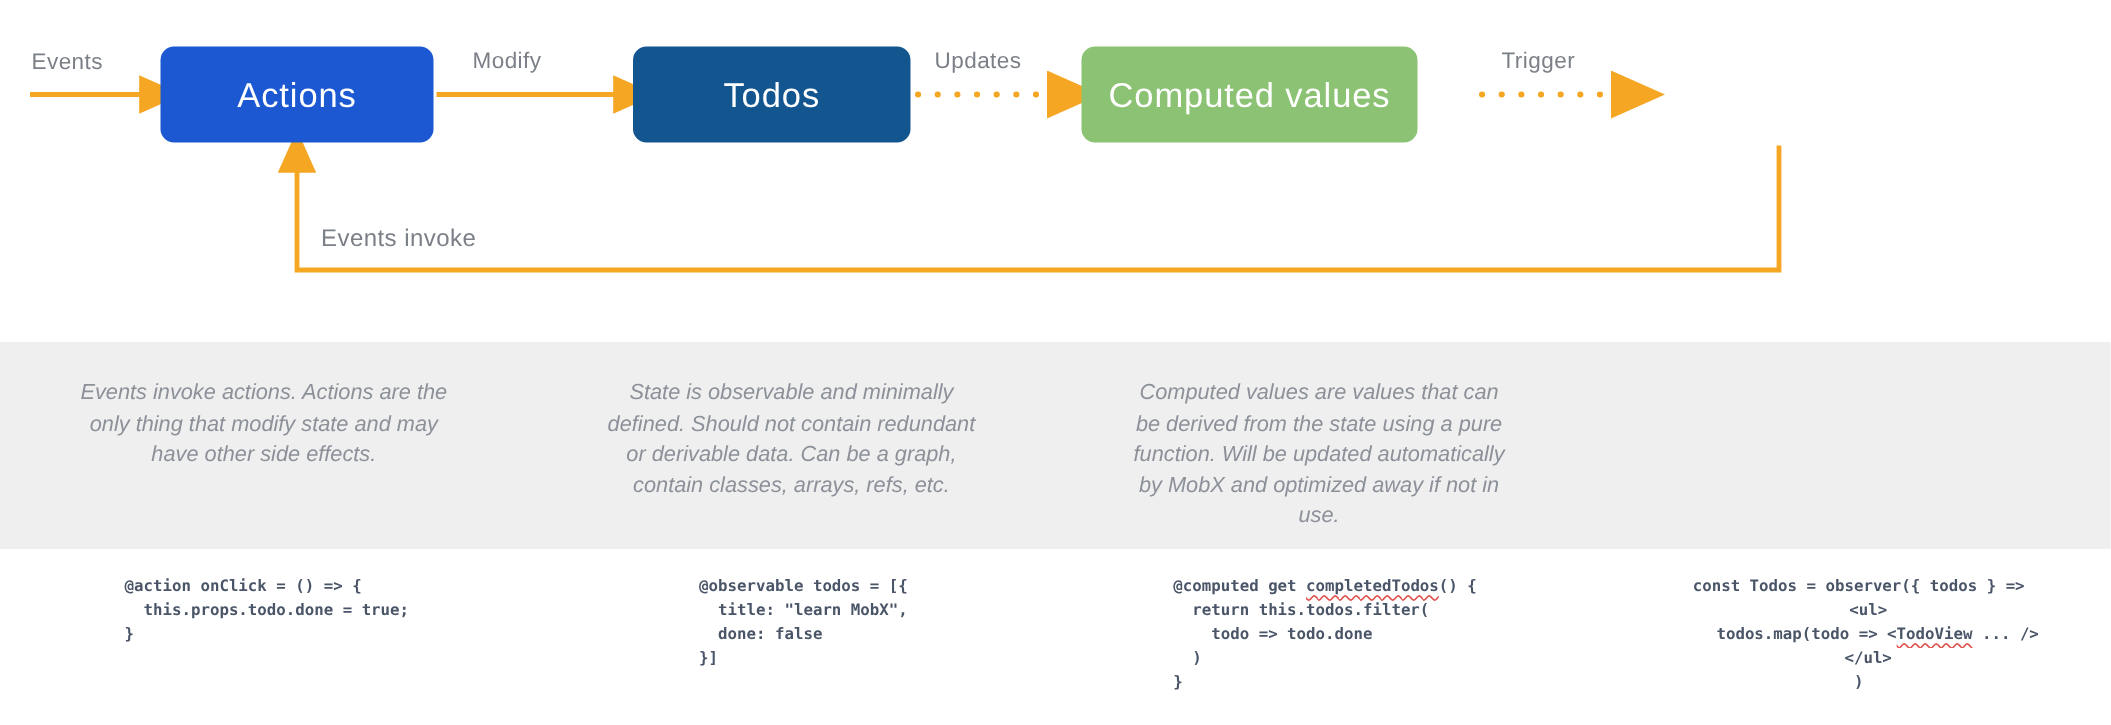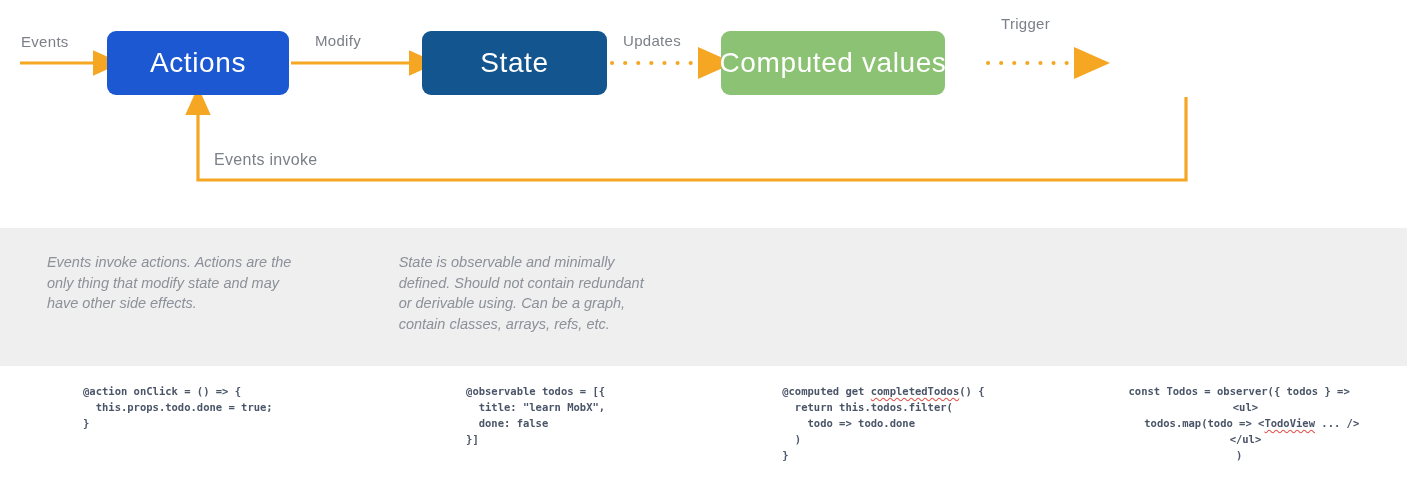--- a/index.html
+++ b/index.html
@@ -35,21 +35,21 @@
   .node-box {
     position: absolute;
     border-radius: 9px;
     display: flex;
     align-items: center;
     justify-content: center;
     box-sizing: border-box;
   }
   .node-label {
     color: #ffffff;
-    font-size: 28px;
+    font-size: 23px;
     font-weight: 400;
     letter-spacing: 0.6px;
     line-height: 1;
     white-space: nowrap;
   }
 
   #node-actions  { left: 107px; top: 31px; width: 182px; height: 64px; background: #1B58D1; }
   #node-state    { left: 422px; top: 31px; width: 185px; height: 64px; background: #12558F; }
   #node-computed { left: 721px; top: 31px; width: 224px; height: 64px; background: #8CC273; }
   #node-reactions{ left: 1094px; top: 31px; width: 181px; height: 64px; background: #F3AE6B; }
@@ -59,21 +59,21 @@
     color: #7b7f87;
     font-size: 15px;
     font-weight: 400;
     letter-spacing: 0.3px;
     white-space: nowrap;
     line-height: 1;
   }
   #label-events    { left: 21px;  top: 34px; }
   #label-modify    { left: 315px; top: 33px; }
   #label-updates   { left: 623px; top: 33px; }
-  #label-trigger   { left: 1001px;top: 16px; }
+  #label-trigger   { left: 1001px;top: 33px; }
   #label-events-invoke { left: 214px; top: 152px; font-size: 16px; }
 
   
   #desc-band {
     position: absolute;
     left: 0;
     top: 228px;
     width: 1407px;
     height: 138px;
     background: #efefef;
@@ -92,21 +92,21 @@
     box-sizing: border-box;
     padding: 24px 30px 0 30px;
     display: flex;
     justify-content: center;
   }
   .desc-text {
     font-style: italic;
     color: #8c9099;
     font-size: 14.5px;
     line-height: 1.42;
-    text-align: left;
+    text-align: center;
     max-width: 258px;
   }
 
   
   #code-row {
     position: absolute;
     left: 0;
     top: 384px;
     width: 1407px;
     height: 95px;
@@ -174,41 +174,44 @@
     <g>
       <path d="M1186,97 L1186,180 L198,180 L198,112" fill="none" stroke="#F5A623" stroke-width="3.2" stroke-linejoin="miter" marker-end="url(#arrowhead-up)"></path>
     </g>
   </svg>
 
   <div class="node-box" id="node-actions">
     <span class="node-label">Actions</span>
   </div>
 
   <div class="node-box" id="node-state">
-    <span class="node-label">State</span>
+    <span class="node-label">Todos</span>
   </div>
 
   <div class="node-box" id="node-computed">
     <span class="node-label">Computed values</span>
   </div>
 
 
   <div class="edge-label" id="label-events">Events</div>
   <div class="edge-label" id="label-modify">Modify</div>
   <div class="edge-label" id="label-updates">Updates</div>
   <div class="edge-label" id="label-trigger">Trigger</div>
   <div class="edge-label" id="label-events-invoke">Events invoke</div>
 
   <div id="desc-band"></div>
   <div id="desc-row">
     <div class="desc-col">
       <div class="desc-text">Events invoke actions. Actions are the only thing that modify state and may have other side effects.</div>
     </div>
     <div class="desc-col">
-      <div class="desc-text">State is observable and minimally defined. Should not contain redundant or derivable using. Can be a graph, contain classes, arrays, refs, etc.</div>
+      <div class="desc-text">State is observable and minimally defined. Should not contain redundant or derivable data. Can be a graph, contain classes, arrays, refs, etc.</div>
+    </div>
+    <div class="desc-col">
+      <div class="desc-text">Computed values are values that can be derived from the state using a pure function. Will be updated automatically by MobX and optimized away if not in use.</div>
     </div>
   </div>
 
   <div id="code-row">
     <div class="code-col code-col-0">
       <pre class="code-block">@action onClick = () =&gt; {
   this.props.todo.done = true;
 }</pre>
     </div>
     <div class="code-col code-col-1">

